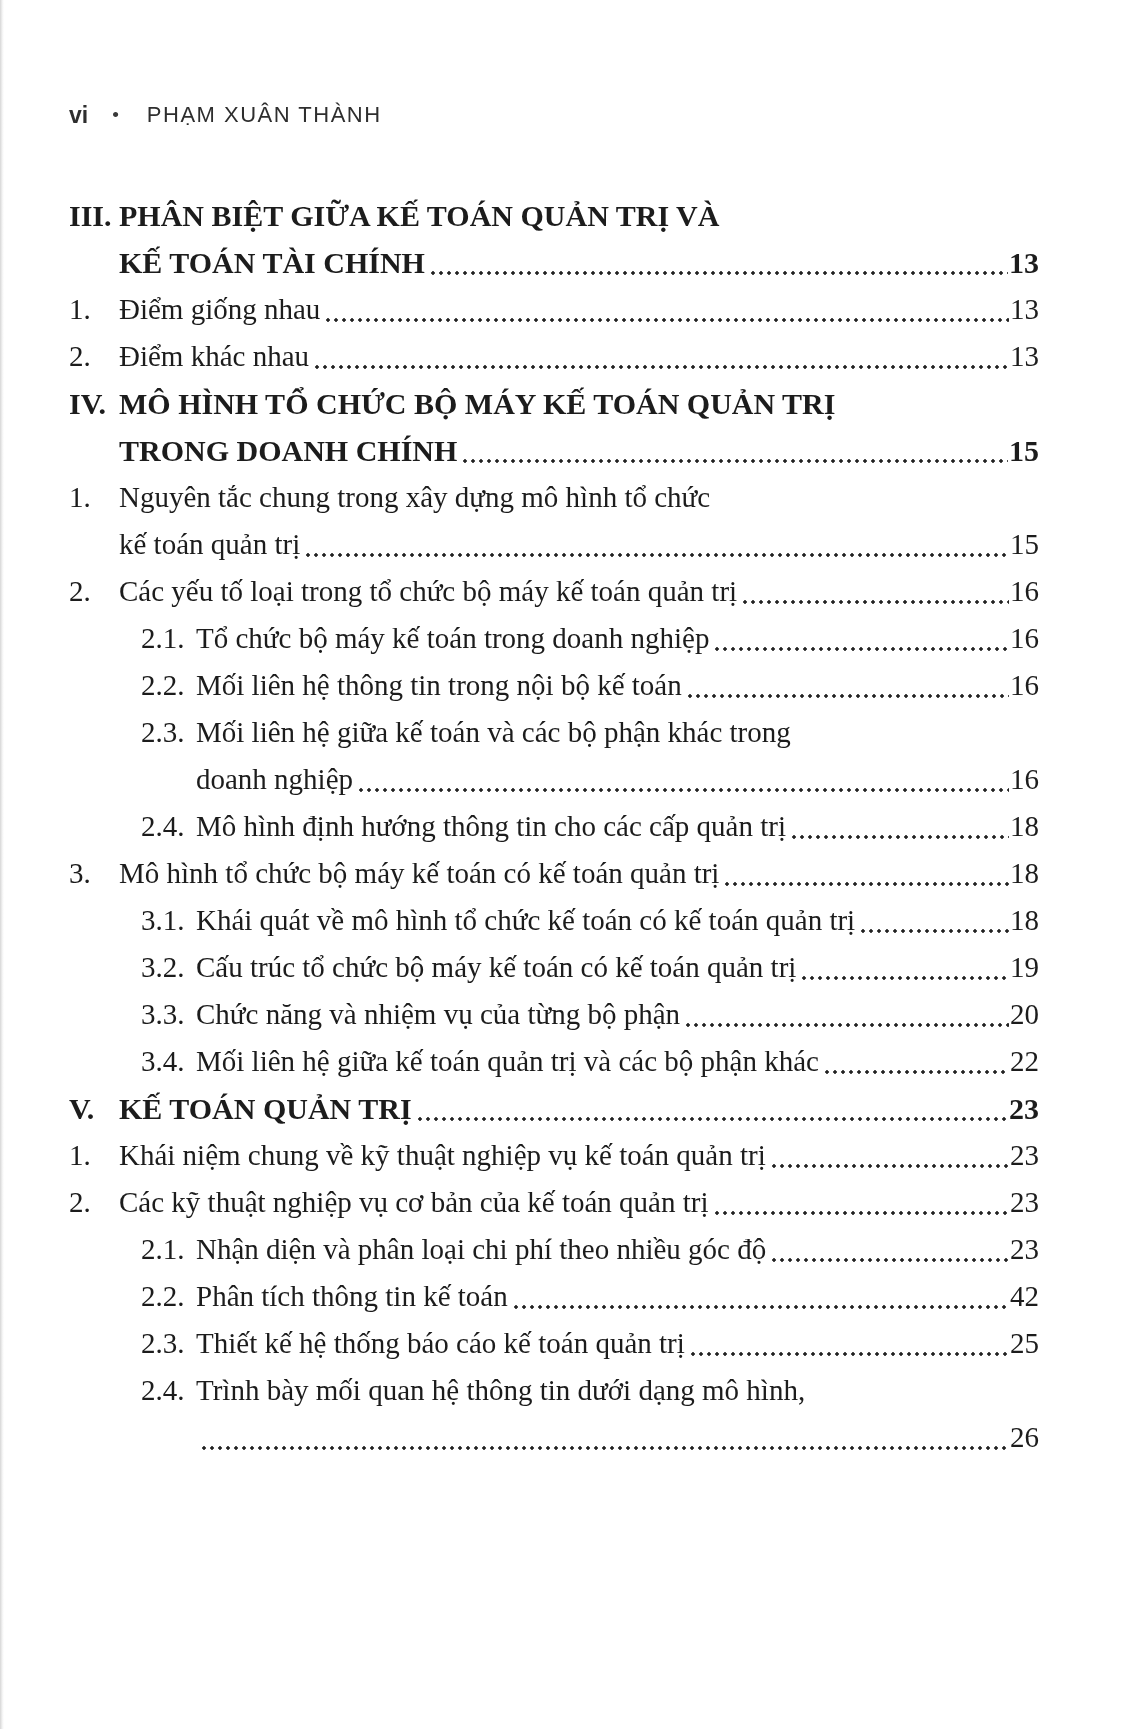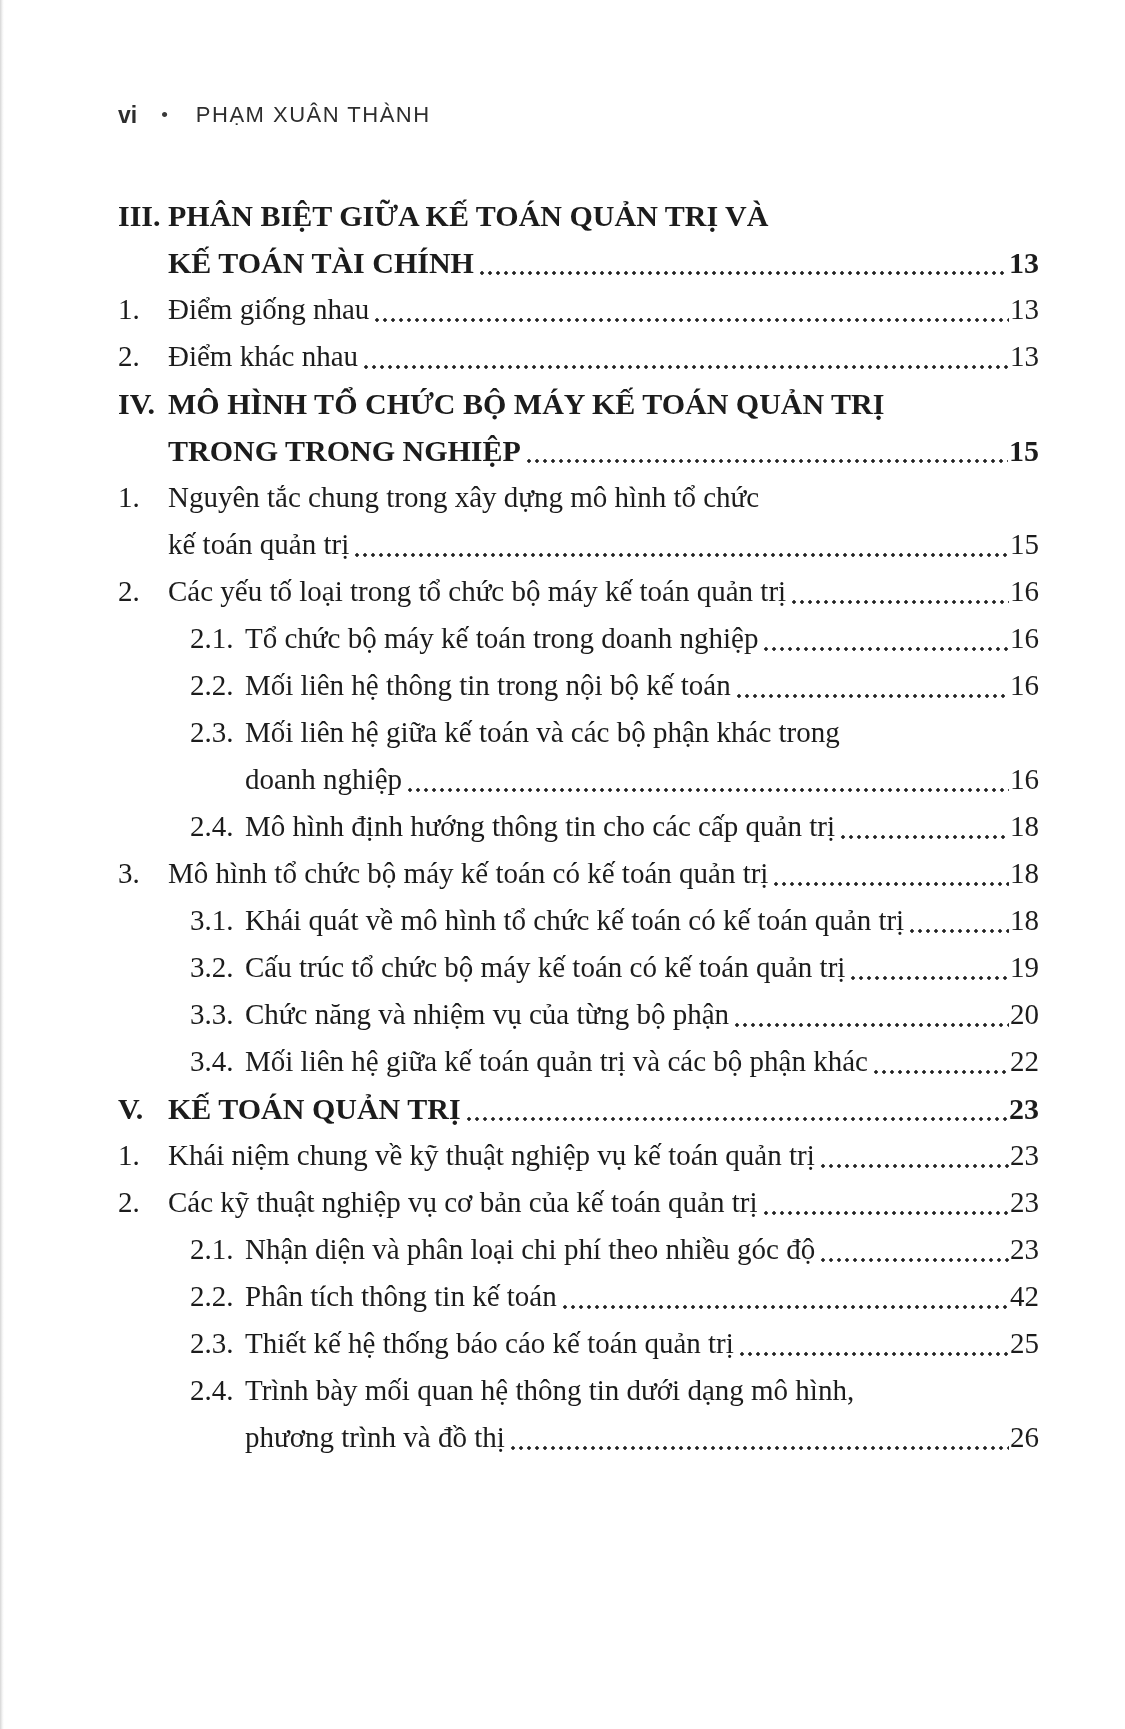--- a/index.html
+++ b/index.html
@@ -11,21 +11,21 @@
     color:#1c1c1c;
     overflow:hidden;
   }
   .scan-edge{
     position:absolute;left:0;top:0;bottom:0;width:4px;
     background:linear-gradient(to right,#d6d6d6,#f4f4f4 60%,#ffffff);
   }
   .page{
     box-sizing:border-box;
     width:100%;height:100%;
-    padding:100px 86px 0 118px;
+    padding:100px 86px 0 69px;
   }
   
   .hdr{
     font-family:"Liberation Sans", sans-serif;
     font-size:22px;
     color:#2e2e2e;
     display:flex;
     align-items:center;
     height:30px;
   }
@@ -113,21 +113,21 @@
   </div>
 
   <div class="entry section">
     <span class="label">IV.</span>
     <span class="body">
       <span class="line l1">
         <span class="text t1">MÔ HÌNH TỔ CHỨC BỘ MÁY KẾ TOÁN QUẢN TRỊ</span>
 
       </span>
       <span class="line l2">
-        <span class="text t2">TRONG TRONG NGHIỆP</span>
+        <span class="text t2">TRONG DOANH CHÍNH</span>
         <span class="leader"></span>
         <span class="pagenum p2">15</span>
       </span>
     </span>
   </div>
 
   <div class="entry item">
     <span class="label">1.</span>
     <span class="body">
       <span class="line l1">
@@ -337,20 +337,19 @@
   </div>
 
   <div class="entry subitem">
     <span class="label">2.4.</span>
     <span class="body">
       <span class="line l1">
         <span class="text t1">Trình bày mối quan hệ thông tin dưới dạng mô hình,</span>
 
       </span>
       <span class="line l2">
-        <span class="text t2">phương trình và đồ thị</span>
         <span class="leader"></span>
         <span class="pagenum p2">26</span>
       </span>
     </span>
   </div>
 </div>
 </div>
 
 </body></html>

